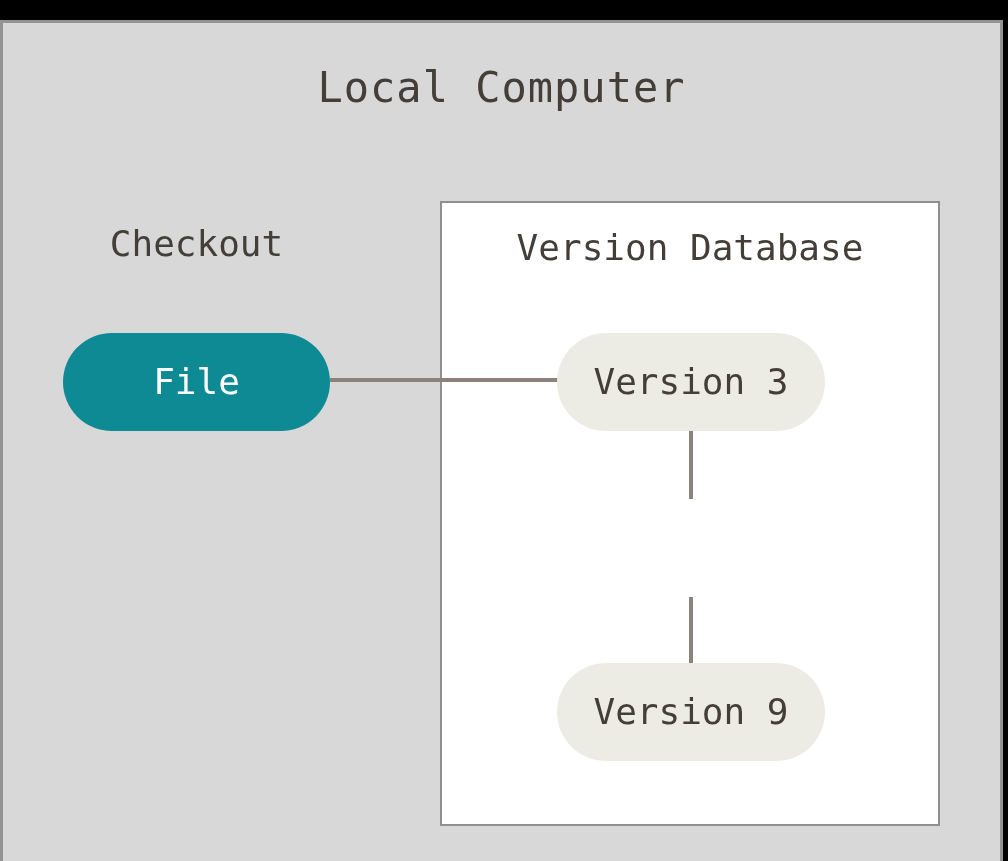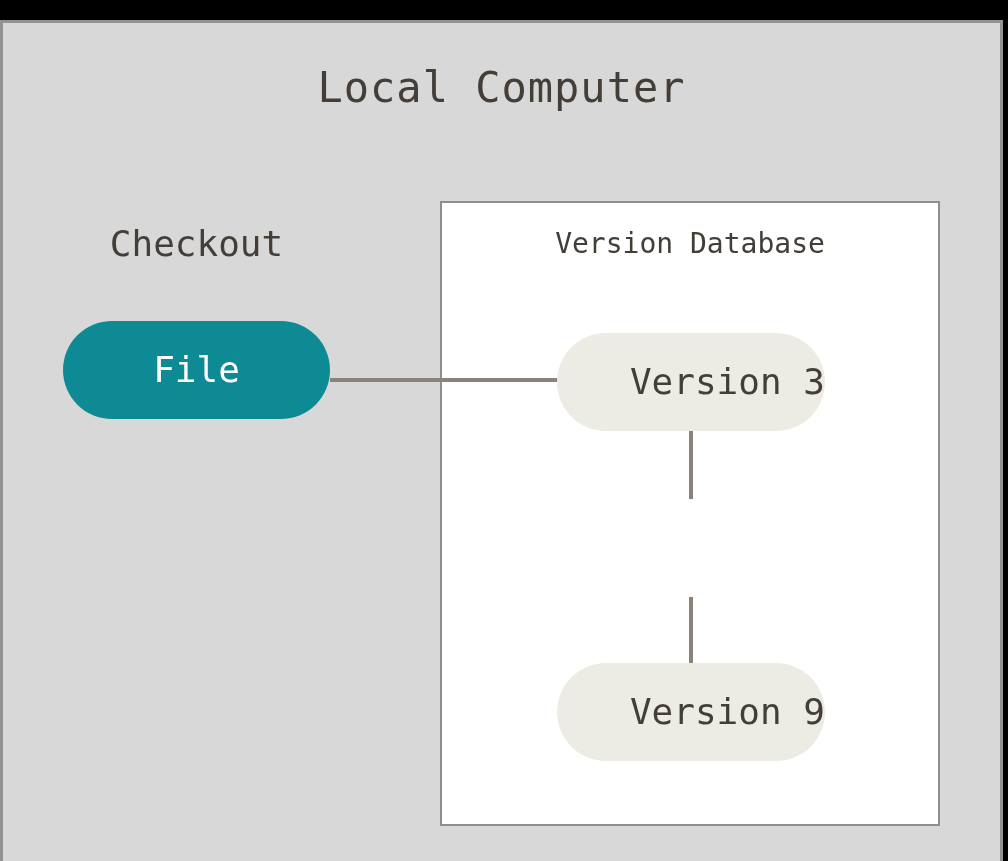--- a/index.html
+++ b/index.html
@@ -45,50 +45,49 @@
   .vdb-box{
     position:absolute;left:437px;top:178px;
     width:500px;height:625px;
     background:var(--box-bg);
     border:2px solid var(--box-border);
     box-sizing:border-box;
   }
   .vdb-title{
     position:absolute;left:0;top:24px;width:100%;
     text-align:center;
-    font-size:28px;color:var(--text);
+    font-size:36px;color:var(--text);
   }
   .connector{
     position:absolute;background:var(--connector);
   }
   .connector-h{
     left:327px;top:355px;width:230px;height:4px;
   }
   .connector-v1{
     left:686px;top:408px;width:4px;height:68px;
   }
   .connector-v2{
     left:686px;top:574px;width:4px;height:66px;
   }
   .pill{
     position:absolute;
     height:98px;border-radius:49px;
     text-align:center;line-height:98px;
     font-size:36px;
   }
   .file-pill{
-    left:60px;top:298px;width:267px;
+    left:60px;top:310px;width:267px;
     background:var(--file-pill-bg);
     color:var(--file-pill-text);
   }
   .version-pill{
     left:554px;width:268px;
     background:var(--version-pill-bg);
     color:var(--text);
-    text-align:right;
   }
   .version-pill.v3{top:310px;}
   .version-pill.v2{top:476px;}
   .version-pill.v1{top:640px;}
 </style>
 </head>
 <body>
 
 <div class="canvas">
 

